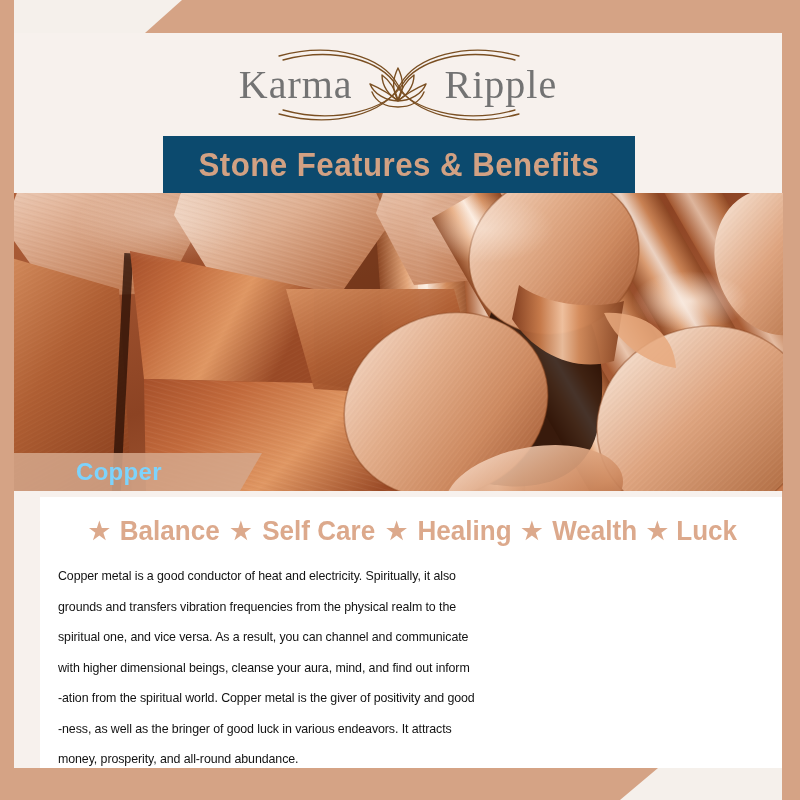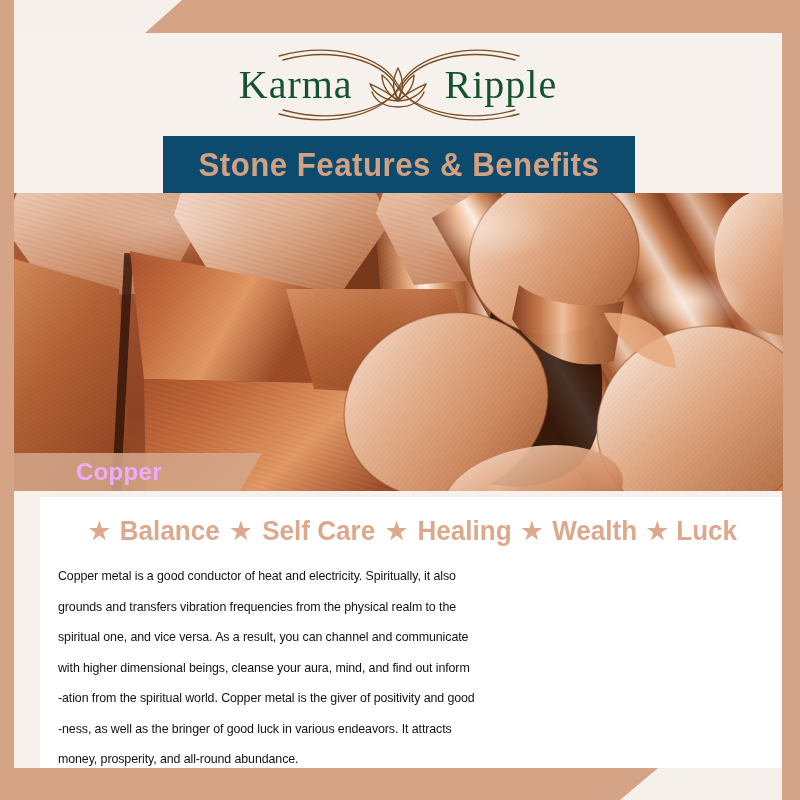--- a/index.html
+++ b/index.html
@@ -48,21 +48,21 @@
   }
   #brand-inner {
     position:relative;
     width:430px; height:84px;
     display:flex; align-items:center; justify-content:center;
   }
   #brand-flourish { position:absolute; left:0; top:0; }
   .brand-word {
     font-family:"Liberation Serif", serif;
     font-size:40px;
-    color:#14532d;
+    color:#737373;
     letter-spacing:1px;
     position:relative;
     z-index:2;
     line-height:1;
   }
   #brand-word-left  { margin-right:64px; }
   #brand-word-right { margin-left:28px; }
   #brand-lotus {
     position:absolute;
     left:50%; top:50%;
@@ -104,21 +104,21 @@
     position:absolute;
     left:0; bottom:0;
     width:248px; height:38px;
     background:rgba(212,166,139,0.86);
     clip-path:polygon(0 0, 248px 0, 226px 38px, 0 38px);
     display:flex; align-items:center;
     z-index:4;
   }
   #caption-text {
     margin-left:62px;
-    color:#f0abfc;
+    color:#7dd3fc;
     font-weight:bold;
     font-size:24px;
     letter-spacing:0.3px;
   }
 
   
   #content {
     position:absolute;
     left:40px; top:497px;
     width:742px; height:271px;

